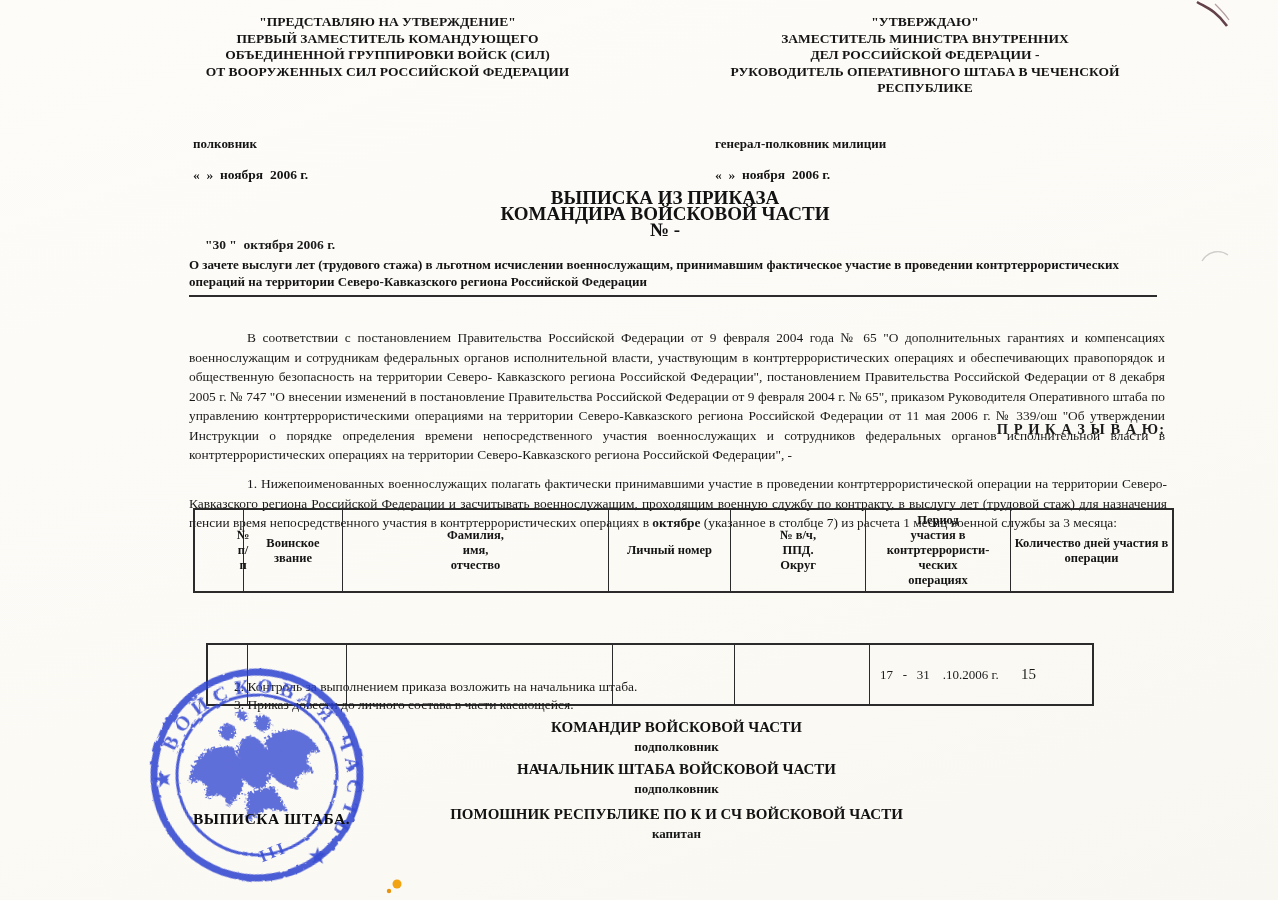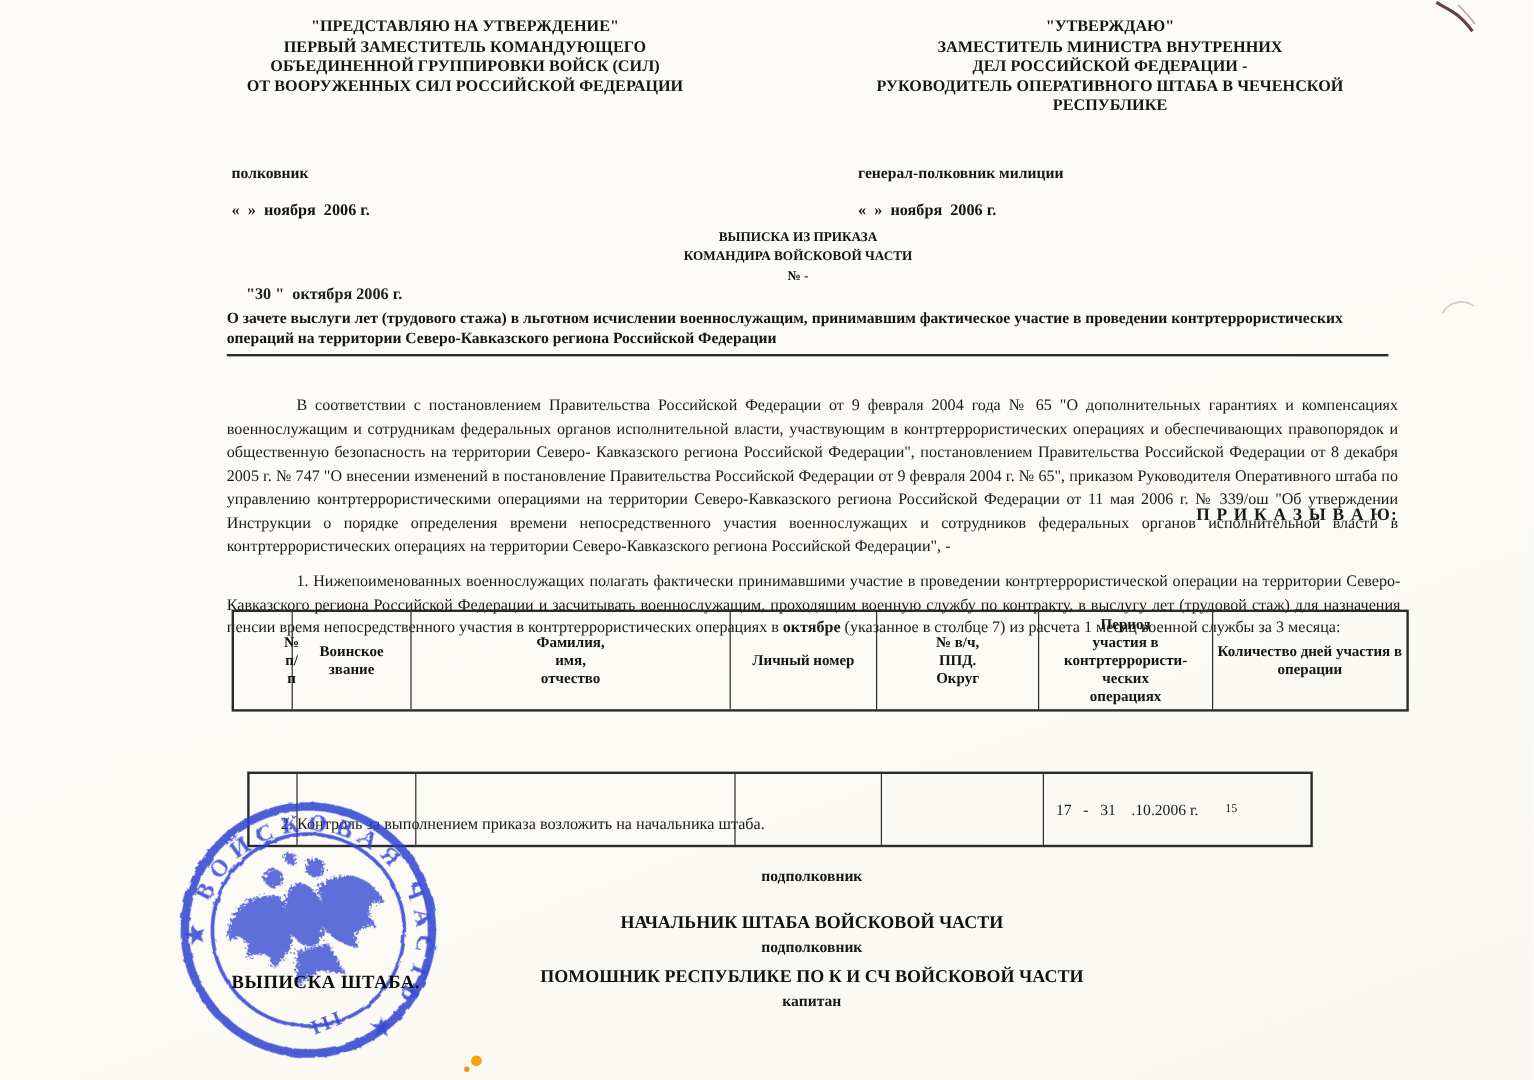--- a/index.html
+++ b/index.html
@@ -7,38 +7,38 @@
        font-family:"Liberation Serif","DejaVu Serif",serif;color:#1b1b1b;}
   .page{position:relative;width:1278px;height:900px;
         background:linear-gradient(160deg,#fdfcf9 0%,#fbfaf5 60%,#f8f7f1 100%);}
   .abs{position:absolute;}
   .b{font-weight:bold;}
 
   .approval{font-weight:bold;font-size:13.5px;line-height:16.5px;text-align:center;color:#151515;}
   .rank-line{font-weight:bold;font-size:13px;color:#151515;}
   .date-line{font-weight:bold;font-size:13.5px;white-space:pre;color:#151515;}
 
-  .title-block{font-weight:bold;font-size:11px;line-height:16px;text-align:center;color:#121212;}
+  .title-block{font-weight:bold;font-size:19px;line-height:16px;text-align:center;color:#121212;}
   .order-date{font-weight:bold;font-size:13.5px;white-space:pre;}
 
   .subject{font-weight:bold;font-size:13px;line-height:17px;text-align:left;
            border-bottom:2px solid #2c2c2c;padding-bottom:5px;color:#141414;}
 
   .bodytext{font-size:13.4px;line-height:19.5px;text-align:justify;color:#191919;margin-top:29px;}
   .indent{text-indent:58px;}
   .orderword{font-weight:bold;font-size:14.5px;letter-spacing:1px;text-align:center;}
 
   .tbl{border:2px solid #2b2b2b;display:flex;box-sizing:border-box;background:transparent;}
   .cell{border-right:1.6px solid #2b2b2b;box-sizing:border-box;display:flex;
         align-items:center;justify-content:center;text-align:center;}
   .cell:last-child{border-right:none;}
   .th{font-weight:bold;font-size:12.5px;line-height:15px;white-space:pre-line;color:#141414;}
   .period-cell{justify-content:flex-start;padding-left:10px;position:relative;}
   .period-text{font-size:13px;white-space:pre;}
-  .days-text{position:absolute;left:68%;font-size:10px;}
+  .days-text{position:absolute;left:68%;font-size:15px;}
 
   .itemline{font-size:13.5px;color:#191919;}
 
   .sig-title{font-weight:bold;font-size:15px;color:#121212;}
   .sig-rank{font-weight:bold;font-size:13px;margin-top:3px;color:#161616;}
   .sigblock{width:975px;text-align:center;}
 
   .certify{font-weight:bold;font-size:15.5px;letter-spacing:0.5px;color:#0d0d0d;z-index:5;}
 
   .stampwrap{transform:rotate(-14deg);opacity:0.93;z-index:2;}
@@ -112,22 +112,24 @@
     <div class="cell" style="width:266px;"></div>
     <div class="cell" style="width:122px;"></div>
     <div class="cell" style="width:135px;"></div>
     <div class="cell period-cell" style="flex:1;">
       <span class="period-text">17   -   31    .10.2006 г.</span>
       <span class="days-text">15</span>
     </div>
   </div>
 
   <div class="abs itemline" style="left:234px;top:679px;">2. Контроль за выполнением приказа возложить на начальника штаба.</div>
+  <div class="abs itemline" style="left:234px;top:697px;">3. Приказ довести до личного состава в части касающейся.</div>
 
   <div class="abs sigblock" style="left:189px;top:719px;">
+    <div class="sig-title">КОМАНДИР ВОЙСКОВОЙ ЧАСТИ</div>
     <div class="sig-rank">подполковник</div>
   </div>
   <div class="abs sigblock" style="left:189px;top:761px;">
     <div class="sig-title">НАЧАЛЬНИК ШТАБА ВОЙСКОВОЙ ЧАСТИ</div>
     <div class="sig-rank">подполковник</div>
   </div>
   <div class="abs sigblock" style="left:189px;top:806px;">
     <div class="sig-title">ПОМОШНИК РЕСПУБЛИКЕ ПО К И СЧ ВОЙСКОВОЙ ЧАСТИ</div>
     <div class="sig-rank">капитан</div>
   </div>

